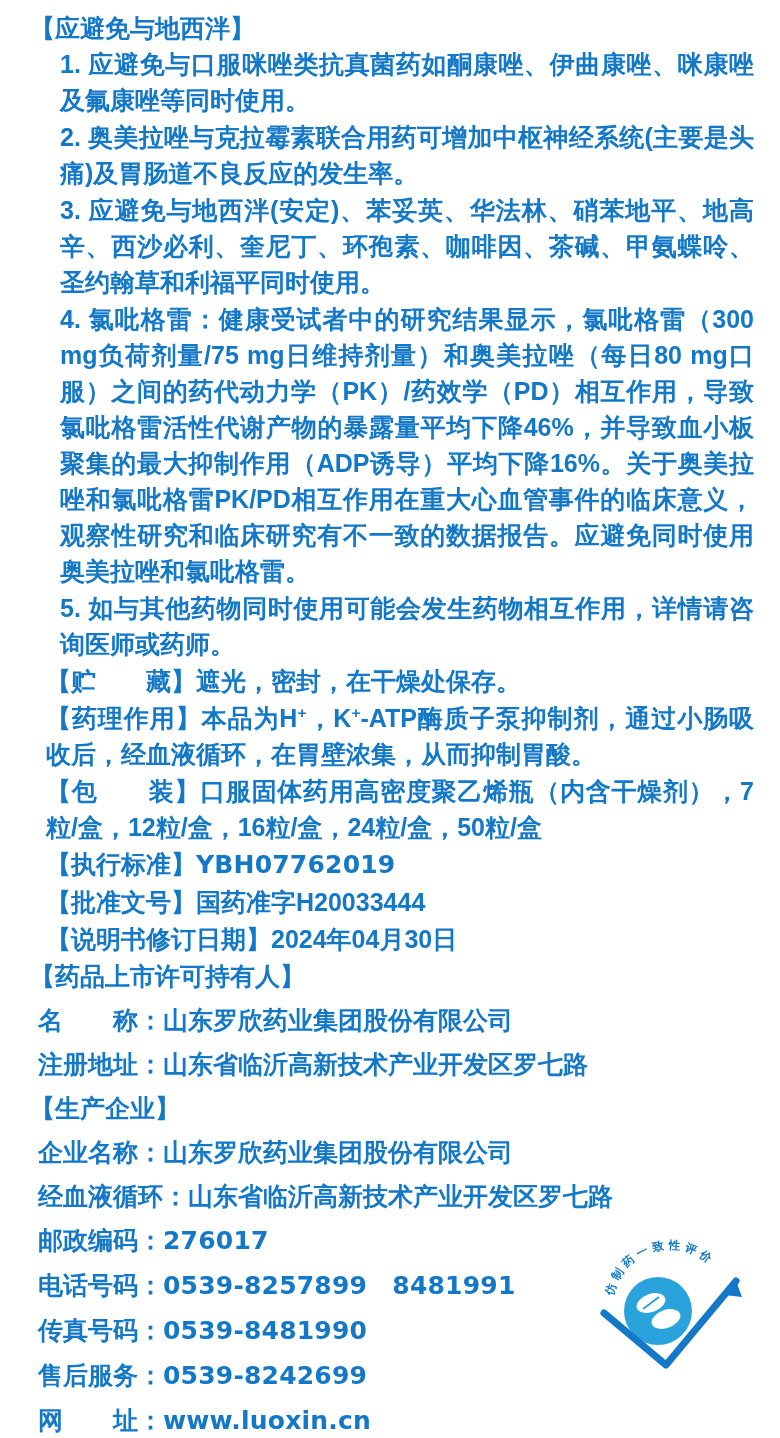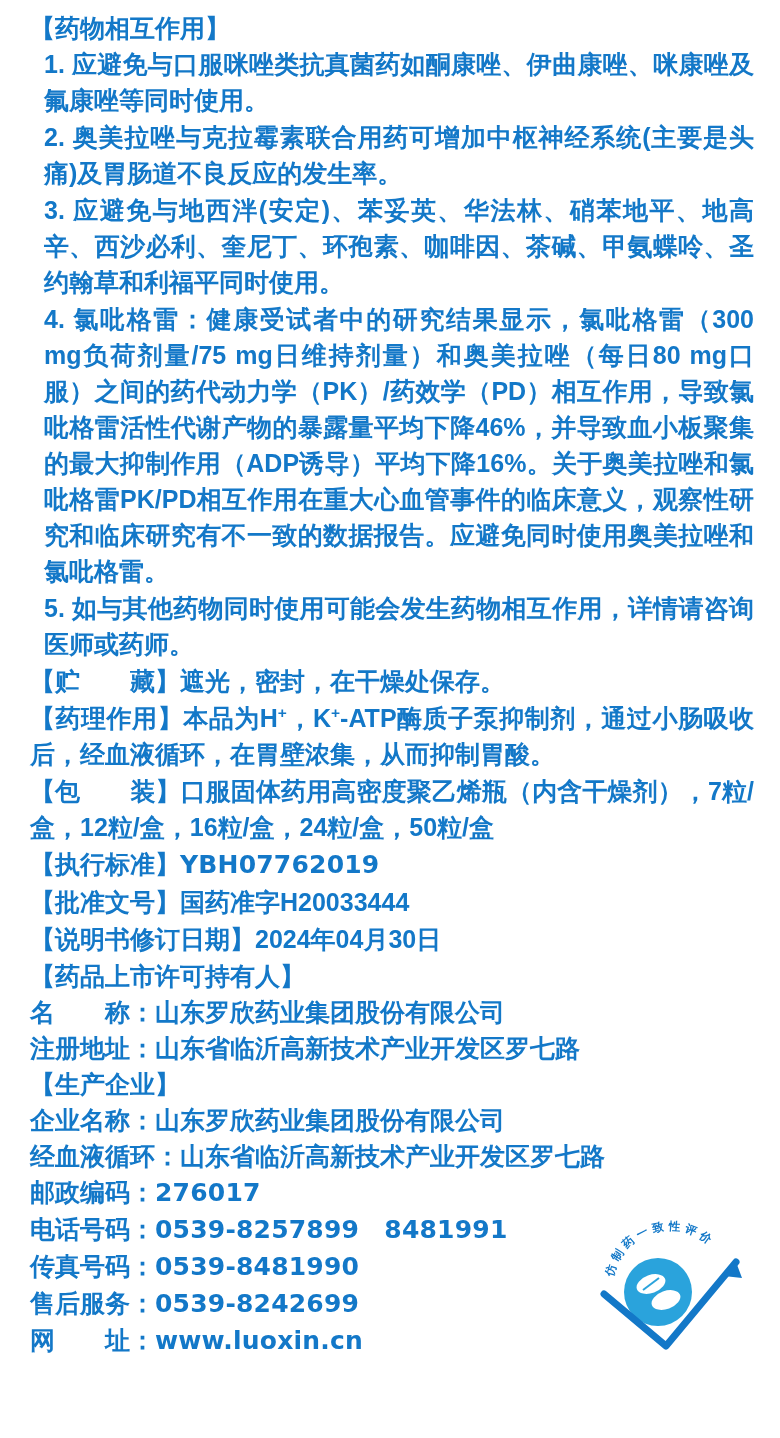--- a/index.html
+++ b/index.html
@@ -22,21 +22,21 @@
   }
   .block {
     font-size: 25px;
     line-height: 1.44;
     font-weight: 700;
     color: #1378c8;
     letter-spacing: 0px;
   }
   .para {
     text-indent: 0;
-    margin: 0 0 1px 0;
+    margin: 0 0 1px 16px;
     text-align: justify;
     text-justify: inter-ideograph;
   }
   .head-line {
     margin: 0;
   }
   .numbered {
     padding-left: 14px;
   }
   .latin {
@@ -44,21 +44,21 @@
     font-weight: 700;
     letter-spacing: 0.2px;
   }
   sup {
     font-size: 0.62em;
     vertical-align: super;
     line-height: 0;
   }
   .kv {
     display: block;
-    margin: 0;
+    margin: 8px;
   }
   .bracket-label {
     white-space: pre;
   }
   .label-pad {
     white-space: pre;
   }
   .footer-note {
     margin-top: 2px;
   }
@@ -77,21 +77,21 @@
     fill: #1378c8;
     letter-spacing: 0.5px;
   }
 </style>
 </head>
 <body>
 
 <div id="page">
 
   <div class="block">
-    <div class="para head-line">【药物相互作用】</div>
+    <div class="para head-line">【应避免与地西泮】</div>
 
     <div class="para numbered">1. 应避免与口服咪唑类抗真菌药如酮康唑、伊曲康唑、咪康唑及氟康唑等同时使用。</div>
     <div class="para numbered">2. 奥美拉唑与克拉霉素联合用药可增加中枢神经系统(主要是头痛)及胃肠道不良反应的发生率。</div>
     <div class="para numbered">3. 应避免与地西泮(安定)、苯妥英、华法林、硝苯地平、地高辛、西沙必利、奎尼丁、环孢素、咖啡因、茶碱、甲氨蝶呤、圣约翰草和利福平同时使用。</div>
     <div class="para numbered">4. 氯吡格雷：健康受试者中的研究结果显示，氯吡格雷（300 mg负荷剂量/75 mg日维持剂量）和奥美拉唑（每日80 mg口服）之间的药代动力学（PK）/药效学（PD）相互作用，导致氯吡格雷活性代谢产物的暴露量平均下降46%，并导致血小板聚集的最大抑制作用（ADP诱导）平均下降16%。关于奥美拉唑和氯吡格雷PK/PD相互作用在重大心血管事件的临床意义，观察性研究和临床研究有不一致的数据报告。应避免同时使用奥美拉唑和氯吡格雷。</div>
     <div class="para numbered">5. 如与其他药物同时使用可能会发生药物相互作用，详情请咨询医师或药师。</div>
   </div>
 
   <div class="block">
     <div class="para"><span class="bracket-label">【贮　　藏】</span><span>遮光，密封，在干燥处保存。</span></div>

